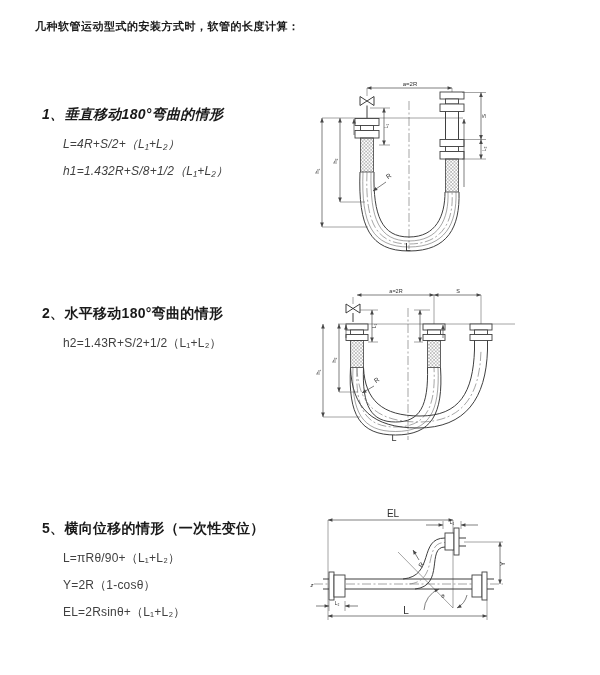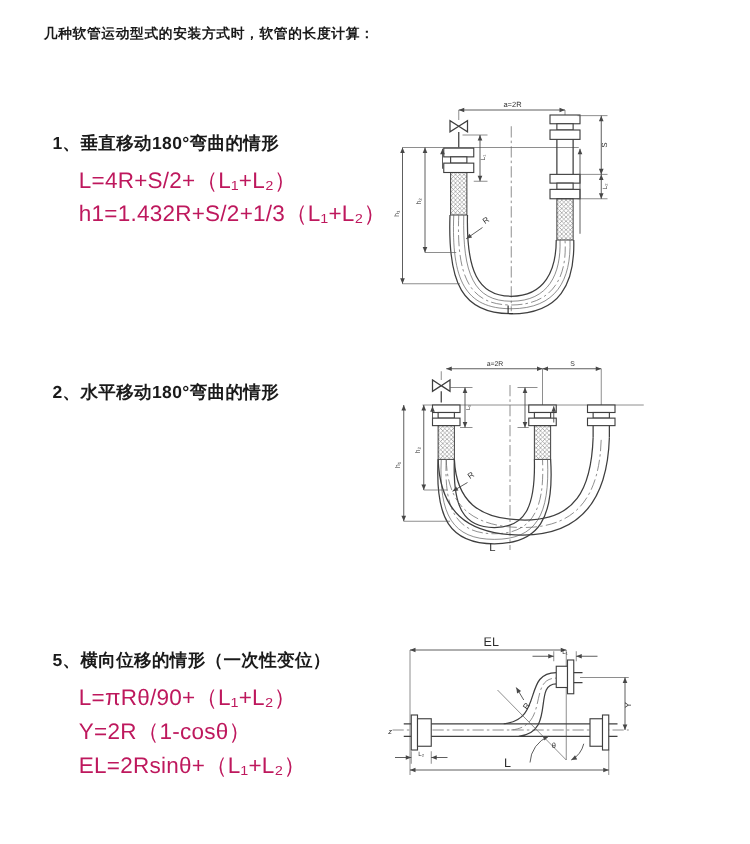--- a/index.html
+++ b/index.html
@@ -8,22 +8,22 @@
     font-family:"Liberation Sans","DejaVu Sans",sans-serif;color:#1c1c1c;
     overflow:hidden;
   }
   .abs{position:absolute;}
   .page-title{
     left:35px;top:19px;font-size:11px;font-weight:bold;letter-spacing:0.5px;
     white-space:nowrap;color:#1a1a1a;
   }
   .section{white-space:nowrap;}
   .sec-heading{font-size:14px;font-weight:bold;line-height:18px;color:#1a1a1a;letter-spacing:0.3px;}
-  .formulas{margin:8px 0 0 21px;font-size:18px;line-height:27px;color:#be185d;letter-spacing:0.2px;}
-  #sec1{left:42px;top:105px;}
+  .formulas{margin:8px 0 0 21px;font-size:12px;line-height:27px;color:#404040;letter-spacing:0.2px;}
+  #sec1{left:42px;top:105px;font-style:italic;}
   #sec2{left:42px;top:304px;}
   #sec3{left:42px;top:519px;}
   #d1{left:310px;top:75px;}
   #d2{left:310px;top:280px;}
   #d3{left:300px;top:500px;}
   svg{display:block;}
   .dim{stroke:#474747;stroke-width:0.7;fill:none;}
   .thin{stroke:#5a5a5a;stroke-width:0.55;fill:none;}
   .pt{stroke:#3f3f3f;stroke-width:1;fill:none;}
   .fit{stroke:#3f3f3f;stroke-width:0.9;fill:#ffffff;}
@@ -44,27 +44,28 @@
     </pattern>
   </defs>
 </svg>
 
 <div class="abs page-title">几种软管运动型式的安装方式时，软管的长度计算：</div>
 
 <div class="abs section" id="sec1">
   <div class="sec-heading">1、垂直移动180°弯曲的情形</div>
   <div class="formulas">
     <div>L=4R+S/2+（L₁+L₂）</div>
-    <div>h1=1.432R+S/2+1/3（L₁+L₂）</div>
+    <div>h1=1.432R+S/8+1/2（L₁+L₂）</div>
   </div>
 </div>
 
 <div class="abs section" id="sec2">
   <div class="sec-heading">2、水平移动180°弯曲的情形</div>
   <div class="formulas">
+    <div>h2=1.43R+S/2+1/2（L₁+L₂）</div>
   </div>
 </div>
 
 <div class="abs section" id="sec3">
   <div class="sec-heading">5、横向位移的情形（一次性变位）</div>
   <div class="formulas">
     <div>L=πRθ/90+（L₁+L₂）</div>
     <div>Y=2R（1-cosθ）</div>
     <div>EL=2Rsinθ+（L₁+L₂）</div>
   </div>

